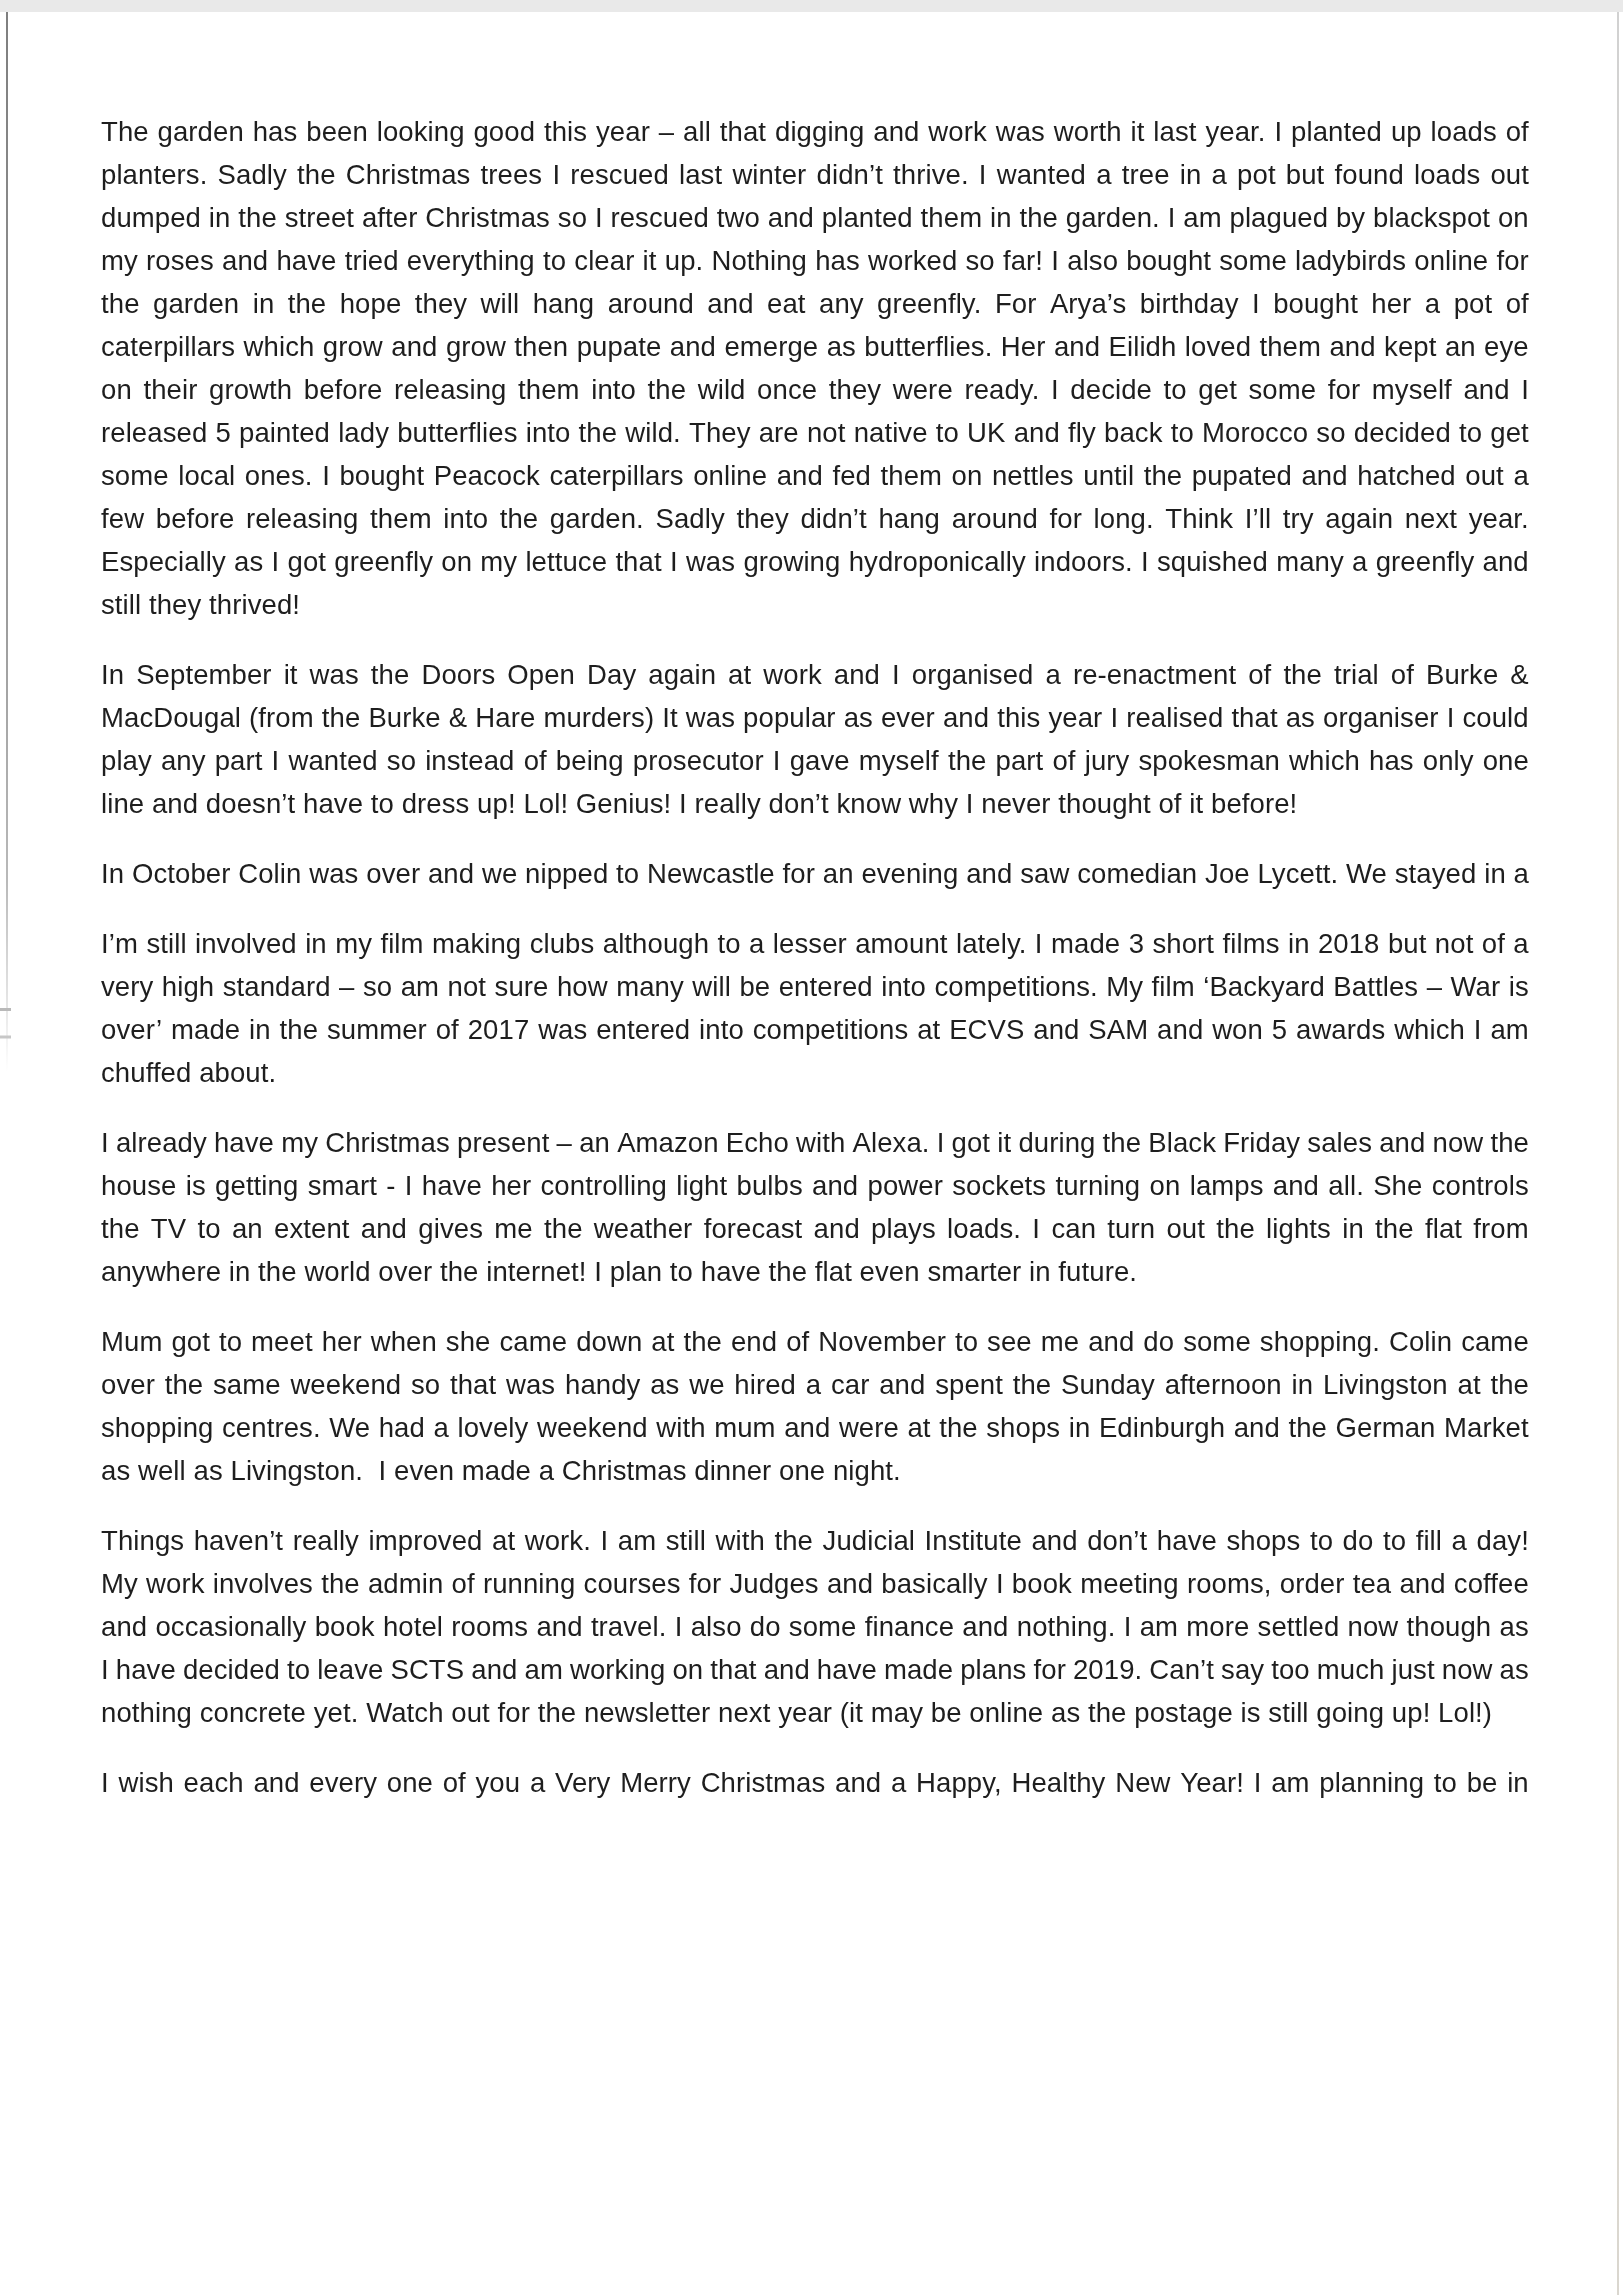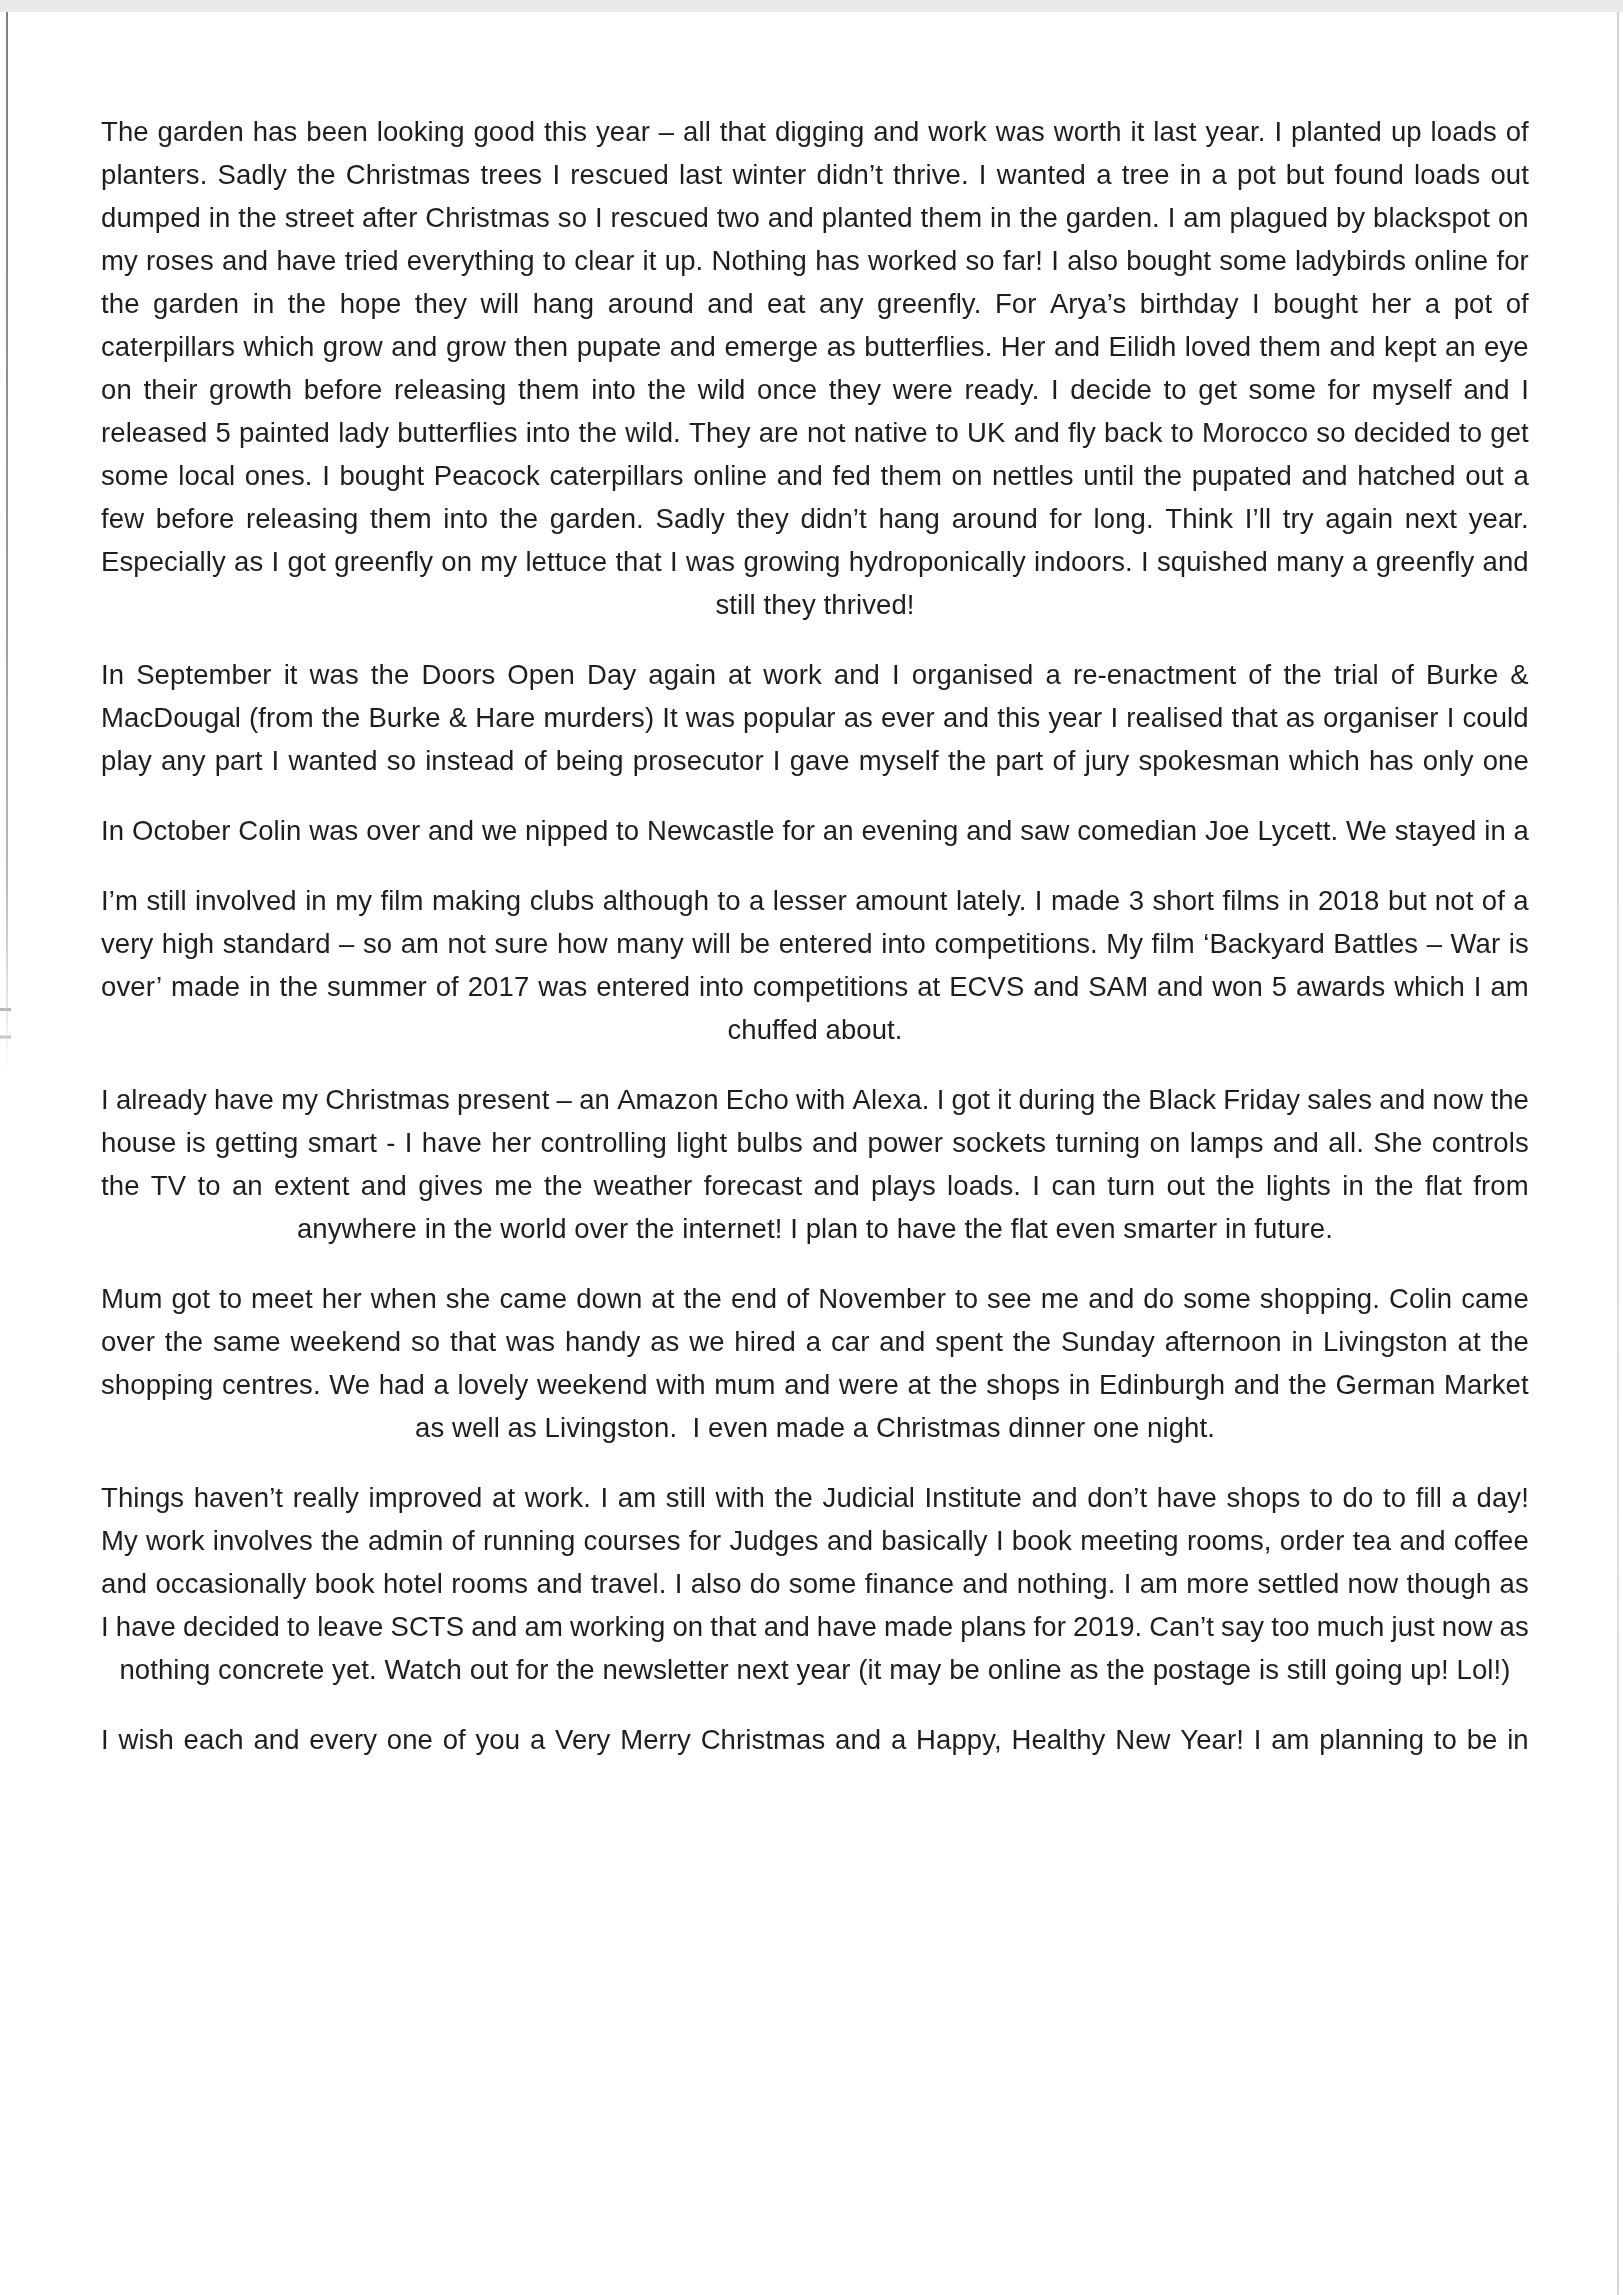--- a/index.html
+++ b/index.html
@@ -35,21 +35,21 @@
   .text-line.justified {
     display: flex;
     flex-direction: row;
     justify-content: space-between;
     align-items: center;
     white-space: nowrap;
   }
   .text-line.plain {
     line-height: 43px;
     white-space: pre-wrap;
-    text-align: center;
+    text-align: left;
   }
   .word { display: inline-block; }
 
   
   .scan-line-left {
     position: absolute;
     left: 5.9px;
     top: 0;
     width: 2px;
     height: 1060px;
@@ -433,20 +433,21 @@
           <span class="word">the</span>
           <span class="word">part</span>
           <span class="word">of</span>
           <span class="word">jury</span>
           <span class="word">spokesman</span>
           <span class="word">which</span>
           <span class="word">has</span>
           <span class="word">only</span>
           <span class="word">one</span>
         </div>
+        <div class="text-line plain">line and doesn’t have to dress up! Lol! Genius! I really don’t know why I never thought of it before!</div>
       </div>
       <div class="paragraph">
         <div class="text-line justified">
           <span class="word">In</span>
           <span class="word">October</span>
           <span class="word">Colin</span>
           <span class="word">was</span>
           <span class="word">over</span>
           <span class="word">and</span>
           <span class="word">we</span>

